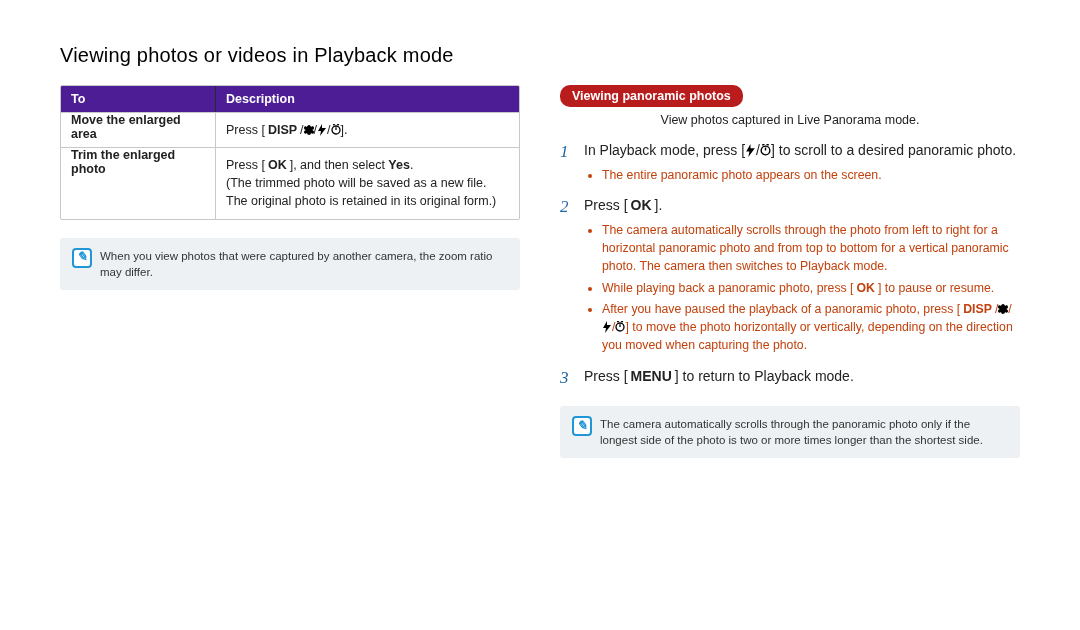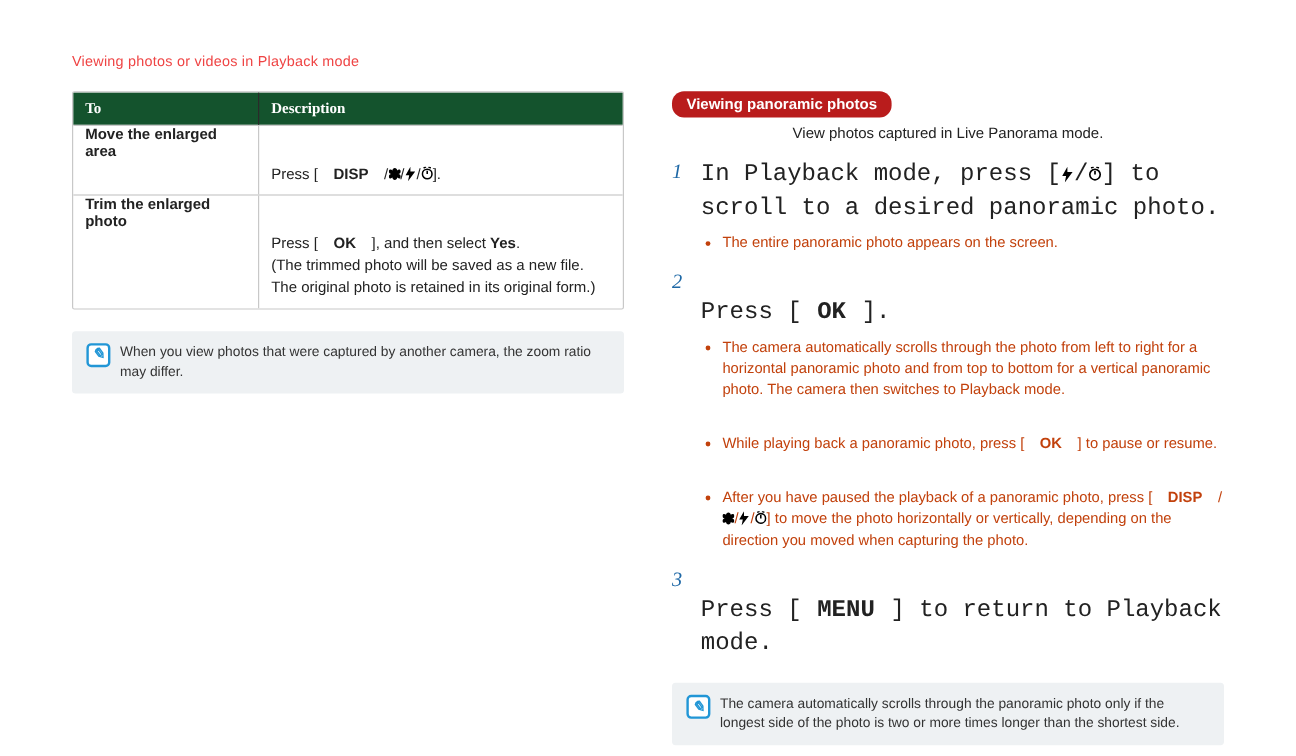--- a/index.html
+++ b/index.html
@@ -1,35 +1,35 @@
 <!DOCTYPE html>
 <html><head>
 <meta charset="utf-8">
 <style>
   * { box-sizing: border-box; margin: 0; padding: 0; }
   html, body { width: 1080px; height: 630px; background: #fff; font-family: "Segoe UI", "Helvetica Neue", Arial, sans-serif; color: #222; }
   .page {
     width: 1080px; height: 630px; padding: 44px 60px 28px 60px; position: relative;
   }
   .page-title {
-    font-size: 12px; font-weight: 400; color: #ef4444; letter-spacing: 0.2px; margin-bottom: 18px;
+    font-size: 20px; font-weight: 400; color: #000000; letter-spacing: 0.2px; margin-bottom: 18px;
   }
   .columns { display: flex; gap: 40px; }
   .col { flex: 1 1 0; min-width: 0; }
 
   
   .tbl { border: 1px solid #c8c8c8; border-radius: 2px; overflow: hidden; font-size: 12.5px; }
-  .tbl-head { background: #14532d; color: #fff; display: flex; font-family: Liberation Serif, serif; }
+  .tbl-head { background: #4c1d95; color: #fff; display: flex; }
   .tbl-head .th { padding: 6px 10px; font-weight: 600; }
   .th-to { width: 155px; border-right: 1px solid #2a2a2a; }
   .th-desc { flex: 1; }
   .tbl-row { display: flex; border-top: 1px solid #c8c8c8; }
   .td-to { width: 155px; padding: 0 10px; font-weight: 700; border-right: 1px solid #c8c8c8; }
   .td-desc { flex: 1; padding: 8px 10px; line-height: 1.45; }
-  .iconbox { display: inline-block; padding: 0 13px; font-weight: 700; margin-top: 23px; }
+  .iconbox { display: inline-block; padding: 0 3px; font-weight: 700; }
   .bold { font-weight: 700; }
 
   
   .note {
     display: flex; gap: 8px; background: #eef1f3; border-radius: 3px; padding: 10px 12px; margin-top: 18px;
     font-size: 11.5px; color: #333; line-height: 1.4;
   }
   .note-icon {
     width: 20px; height: 20px; flex: 0 0 20px; border: 2px solid #2196d6; border-radius: 4px;
     color: #2196d6; display: flex; align-items: center; justify-content: center; font-weight: 700; font-size: 13px;
@@ -39,21 +39,21 @@
   
   .pill {
     display: inline-block; background: #b91c1c; color: #fff; font-weight: 600; font-size: 12.5px;
     padding: 4px 12px; border-radius: 10px; margin-bottom: 6px;
   }
   .intro { font-size: 12.5px; margin-bottom: 14px; text-align: center; }
   .steps { list-style: none; counter-reset: step; }
   .steps > li { display: flex; gap: 10px; margin-bottom: 8px; }
   .step-num { font-style: italic; font-family: Georgia, "Times New Roman", serif; font-size: 17px; color: #1e68a6; font-weight: 500; width: 14px; flex: 0 0 14px; line-height: 1.25; }
   .step-body { flex: 1; font-size: 14px; line-height: 1.4; }
-  .step-body .main { font-size: 20px; font-family: Liberation Mono, monospace; }
+  .step-body .main { font-size: 14px; }
   .sub { list-style: disc; padding-left: 18px; margin-top: 6px; font-size: 12.3px; color: #c2410c; }
   .sub li { margin-bottom: 4px; line-height: 1.45; }
 
   .icon-svg { display: inline-block; vertical-align: -2px; }
 
   .footer {
     position: absolute; bottom: 22px; left: 0; right: 0; text-align: center;
     font-size: 12px; color: #333;
   }
   .footer .pn { font-weight: 700; margin-left: 4px; }

